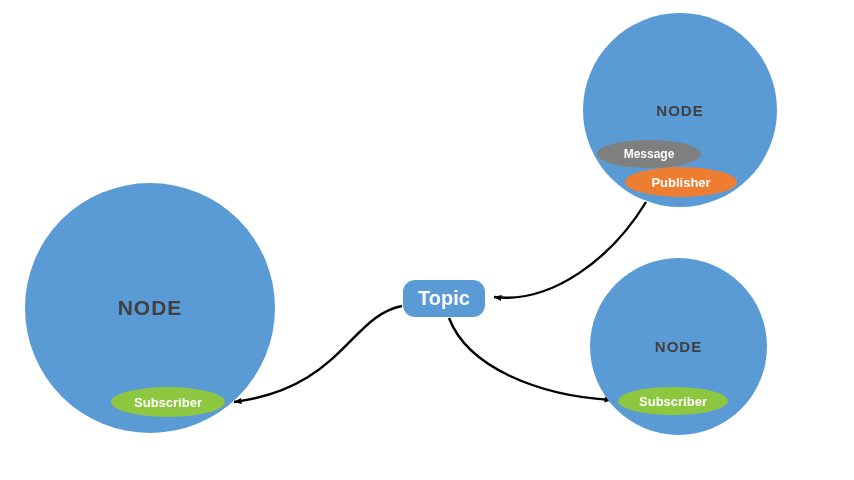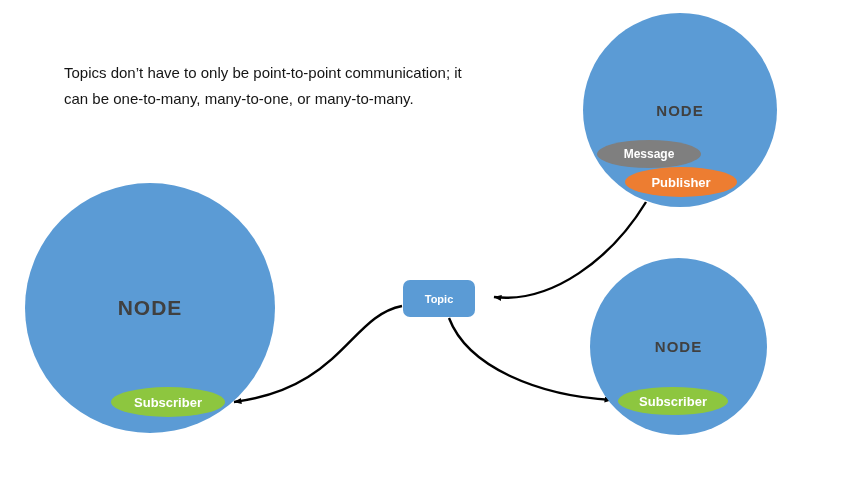--- a/index.html
+++ b/index.html
@@ -63,39 +63,37 @@
     font-size: 13px;
   }
   .pill-subscriber-left  { left: 111px; top: 387px; width: 114px; height: 30px; background: #8DC63F; }
   .pill-message          { left: 597px; top: 140px; width: 104px; height: 28px; background: #7F7F7F; font-size: 12px; }
   .pill-publisher        { left: 625px; top: 167px; width: 112px; height: 30px; background: #ED7D31; }
   .pill-subscriber-right { left: 618px; top: 387px; width: 110px; height: 28px; background: #8DC63F; }
   .topic-box {
     position: absolute;
     left: 403px;
     top: 280px;
-    width: 72px;
+    width: 82px;
     height: 37px;
     background: #5B9BD5;
-    border-radius: 7px;
+    border-radius: 12px;
     display: flex;
     align-items: center;
     justify-content: center;
     color: #ffffff;
     font-weight: bold;
-    font-size: 11px;
+    font-size: 20px;
   }
 </style>
 </head>
 <body>
 
 <div class="canvas">
 
-  <div class="caption">Topics don’t have to only be point-to-point communication; it
-can be one-to-many, many-to-one, or many-to-many.</div>
 
   <svg class="arrows" viewBox="0 0 854 480" xmlns="http://www.w3.org/2000/svg">
     <defs>
       <marker id="arrowhead" markerWidth="9" markerHeight="7" refX="7.5" refY="3" orient="auto" markerUnits="userSpaceOnUse">
         <path d="M0,0 L8,3 L0,6 Z" fill="#000000"></path>
       </marker>
     </defs>
     <path d="M 646 202 C 612 258, 552 304, 494 297" fill="none" stroke="#000000" stroke-width="2.4" marker-end="url(#arrowhead)"></path>
     <path d="M 402 306 C 350 316, 342 388, 234 402" fill="none" stroke="#000000" stroke-width="2.4" marker-end="url(#arrowhead)"></path>
     <path d="M 449 318 C 468 368, 540 396, 612 400" fill="none" stroke="#000000" stroke-width="2.4" marker-end="url(#arrowhead)"></path>

